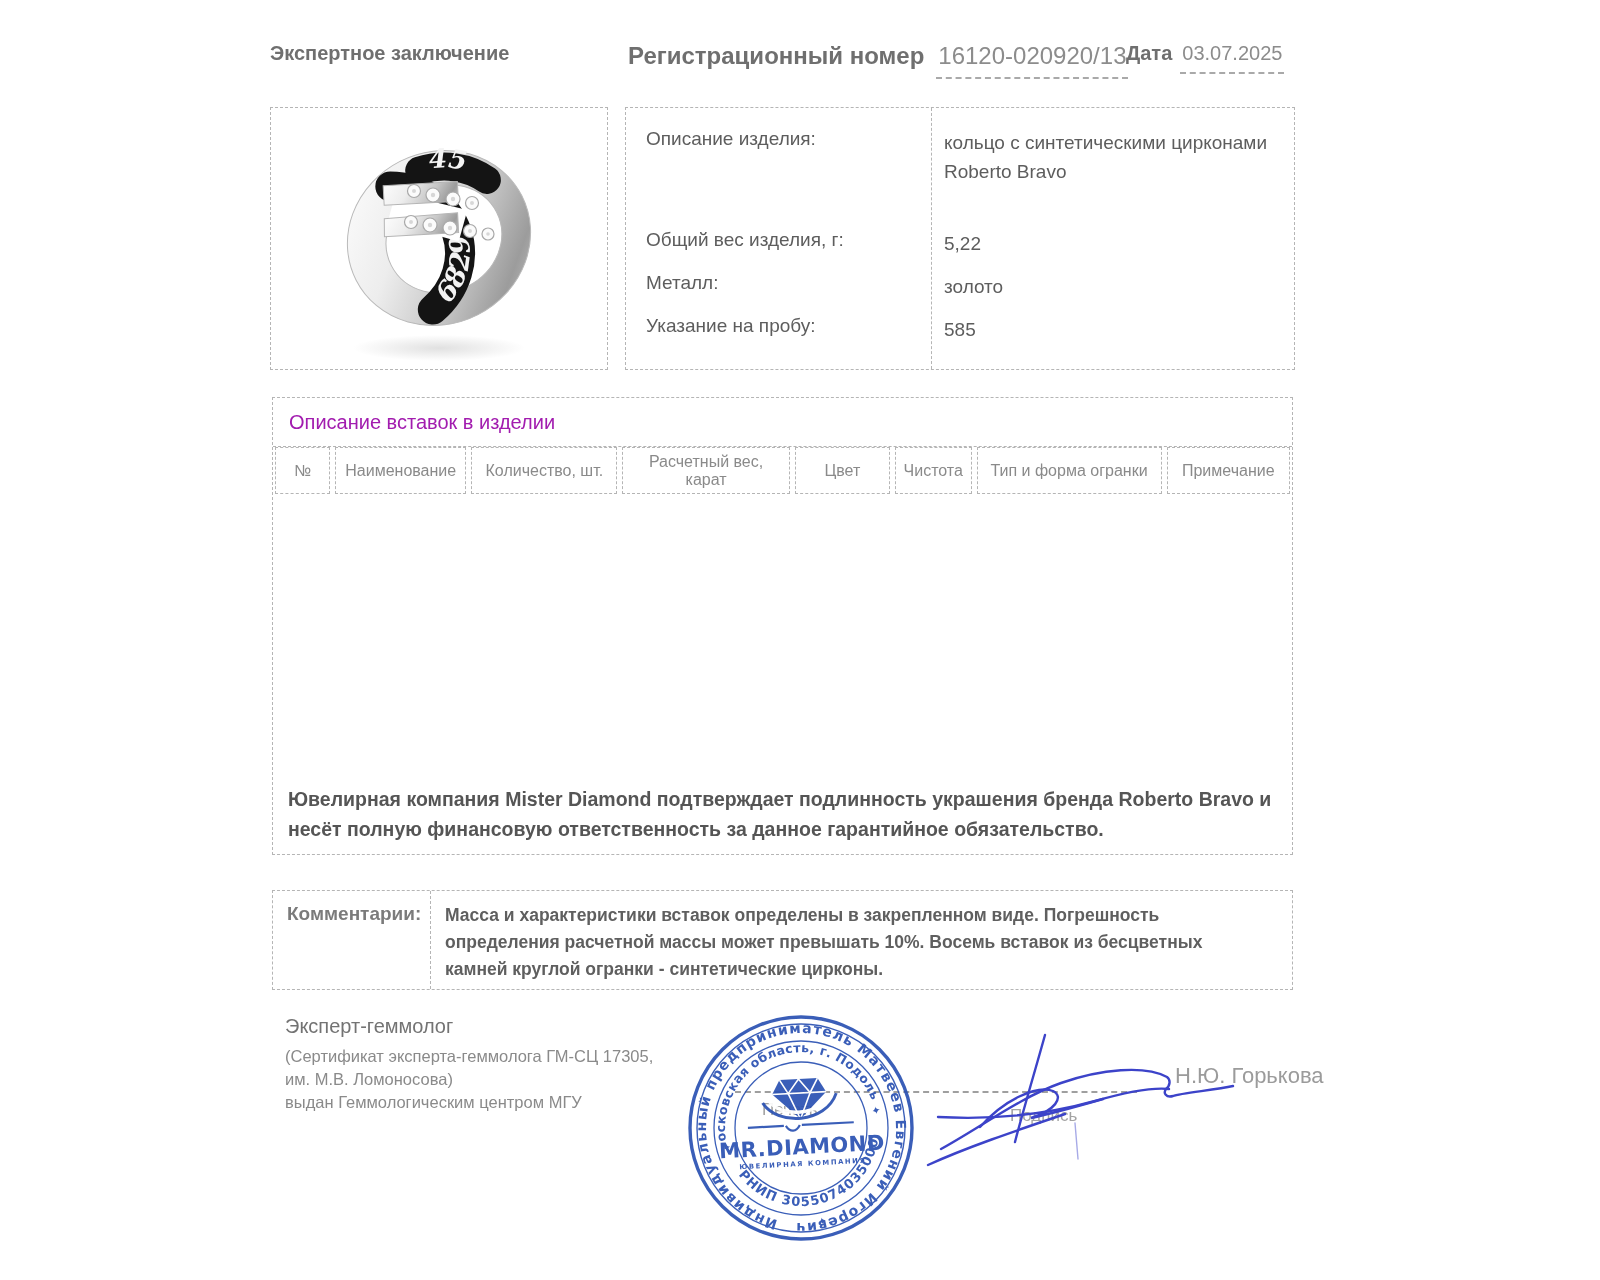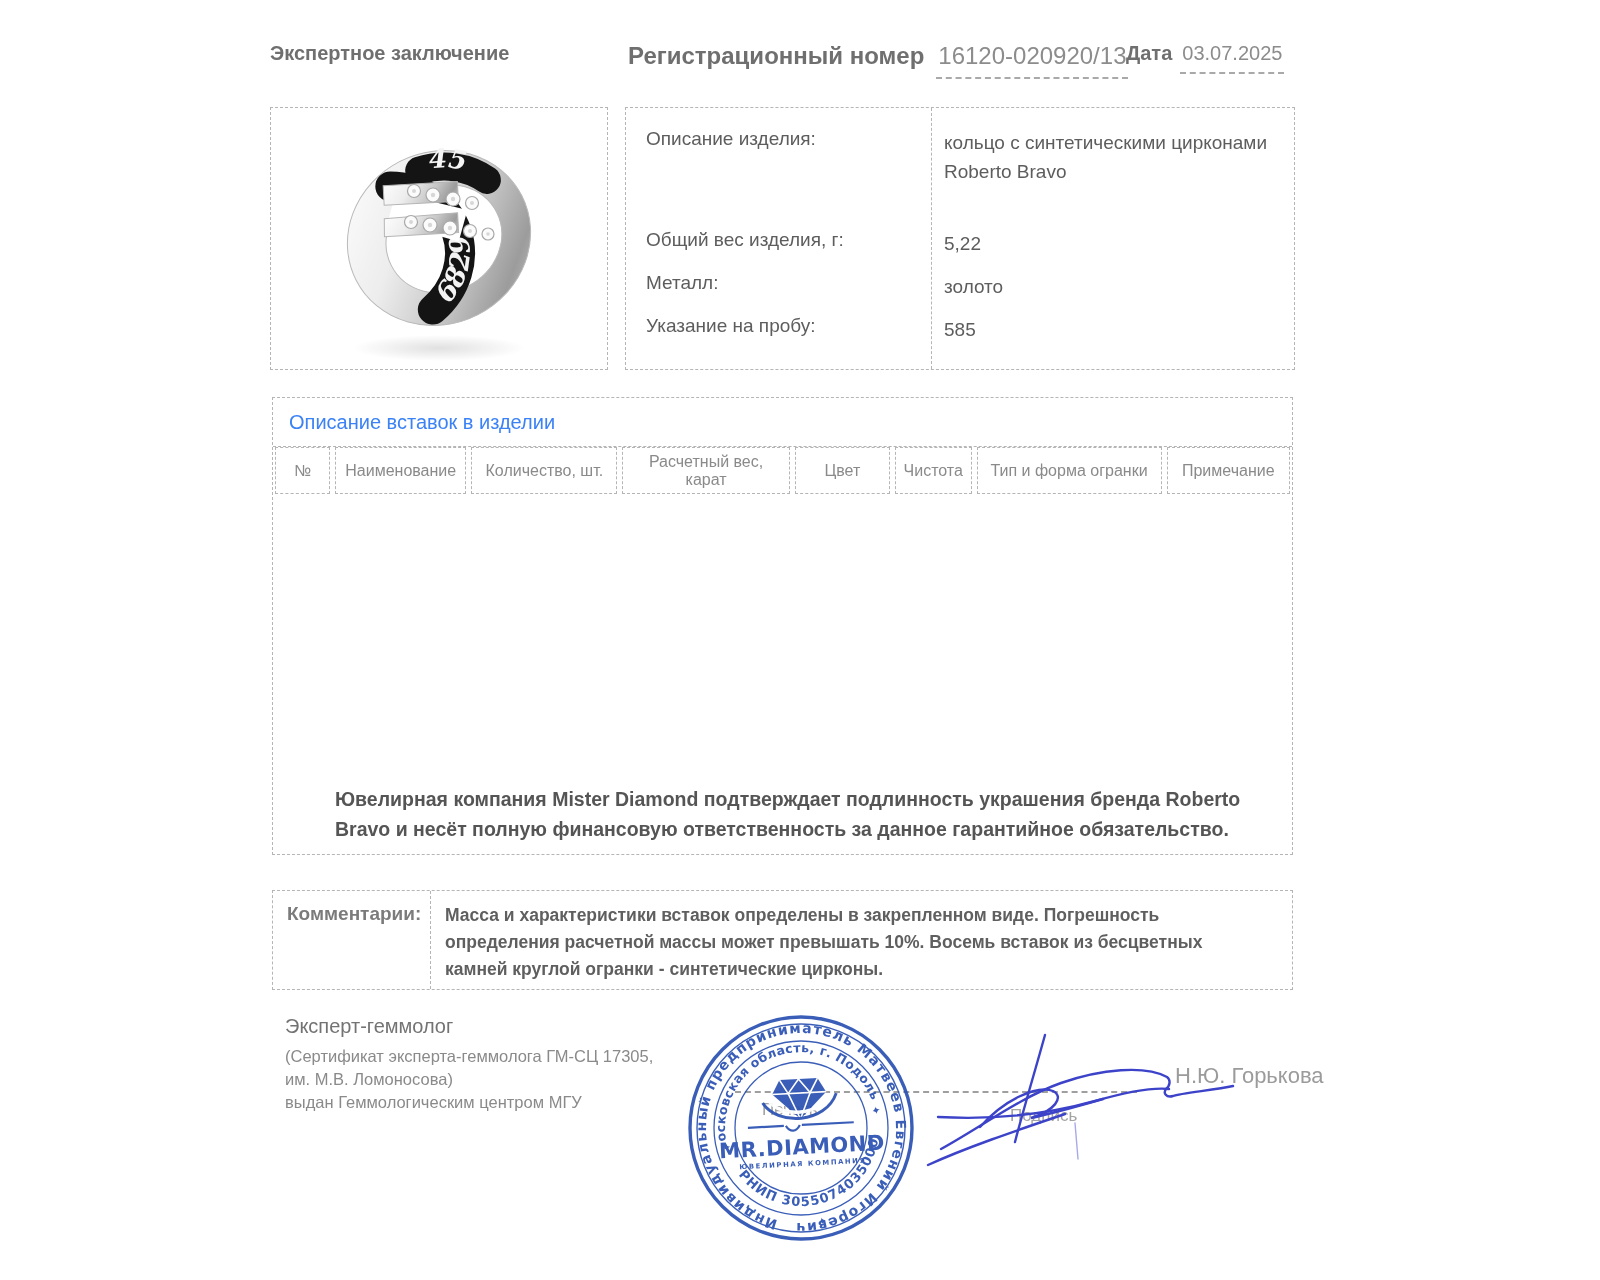--- a/index.html
+++ b/index.html
@@ -32,40 +32,40 @@
   
   .info-box  { left:625px; top:107px; width:670px; height:263px; }
   .info-divider { position:absolute; left:305px; top:0; bottom:0; border-left:1px dashed #b5b5b5; }
   .info-row { position:absolute; left:0; right:0; }
   .info-label { position:absolute; left:20px; font-size:19px; color:#5d5d5d; }
   .info-value { position:absolute; left:318px; width:345px; font-size:19px; color:#5d5d5d; line-height:1.55; }
 
   
   .inserts-box { left:272px; top:397px; width:1021px; height:458px; }
   .inserts-title {
-    padding:13px 16px 12px 16px; font-size:20px; color:#3b82f6;
+    padding:13px 16px 12px 16px; font-size:20px; color:#a21caf;
     border-bottom:1px dashed #b5b5b5;
   }
   .ins-header { display:flex; gap:5px; padding:0 2px; margin-top:0; }
   .ins-col {
     border:1px dashed #b5b5b5; height:47px; display:flex; align-items:center; justify-content:center;
     font-size:16px; color:#8a8a8a; text-align:center; padding:0 4px;
   }
   .ins-col:nth-child(1){ width:5.6%; }
   .ins-col:nth-child(2){ width:13.4%; }
   .ins-col:nth-child(3){ width:14.9%; }
   .ins-col:nth-child(4){ width:17.1%; }
   .ins-col:nth-child(5){ width:9.7%; }
   .ins-col:nth-child(6){ width:7.8%; }
   .ins-col:nth-child(7){ width:18.9%; }
   .ins-col:nth-child(8){ width:12.6%; }
   .ins-body { height:300px; }
   .statement {
     position:absolute; left:15px; right:14px; bottom:10px;
-    font-size:19.5px; font-weight:700; color:#555555; line-height:1.55;margin-left:47px;
+    font-size:19.5px; font-weight:700; color:#555555; line-height:1.55;
   }
 
   
   .comments-box { left:272px; top:890px; width:1021px; height:100px; display:flex;font-weight:bold; }
   .comments-label {
     width:158px; flex:0 0 158px; border-right:1px dashed #b5b5b5;
     padding:12px 0 0 14px; font-size:19px; color:#7b7b7b;
   }
   .comments-text {
     flex:1; padding:11px 40px 0 14px; font-size:17.5px; color:#5f5f5f; line-height:1.55;

